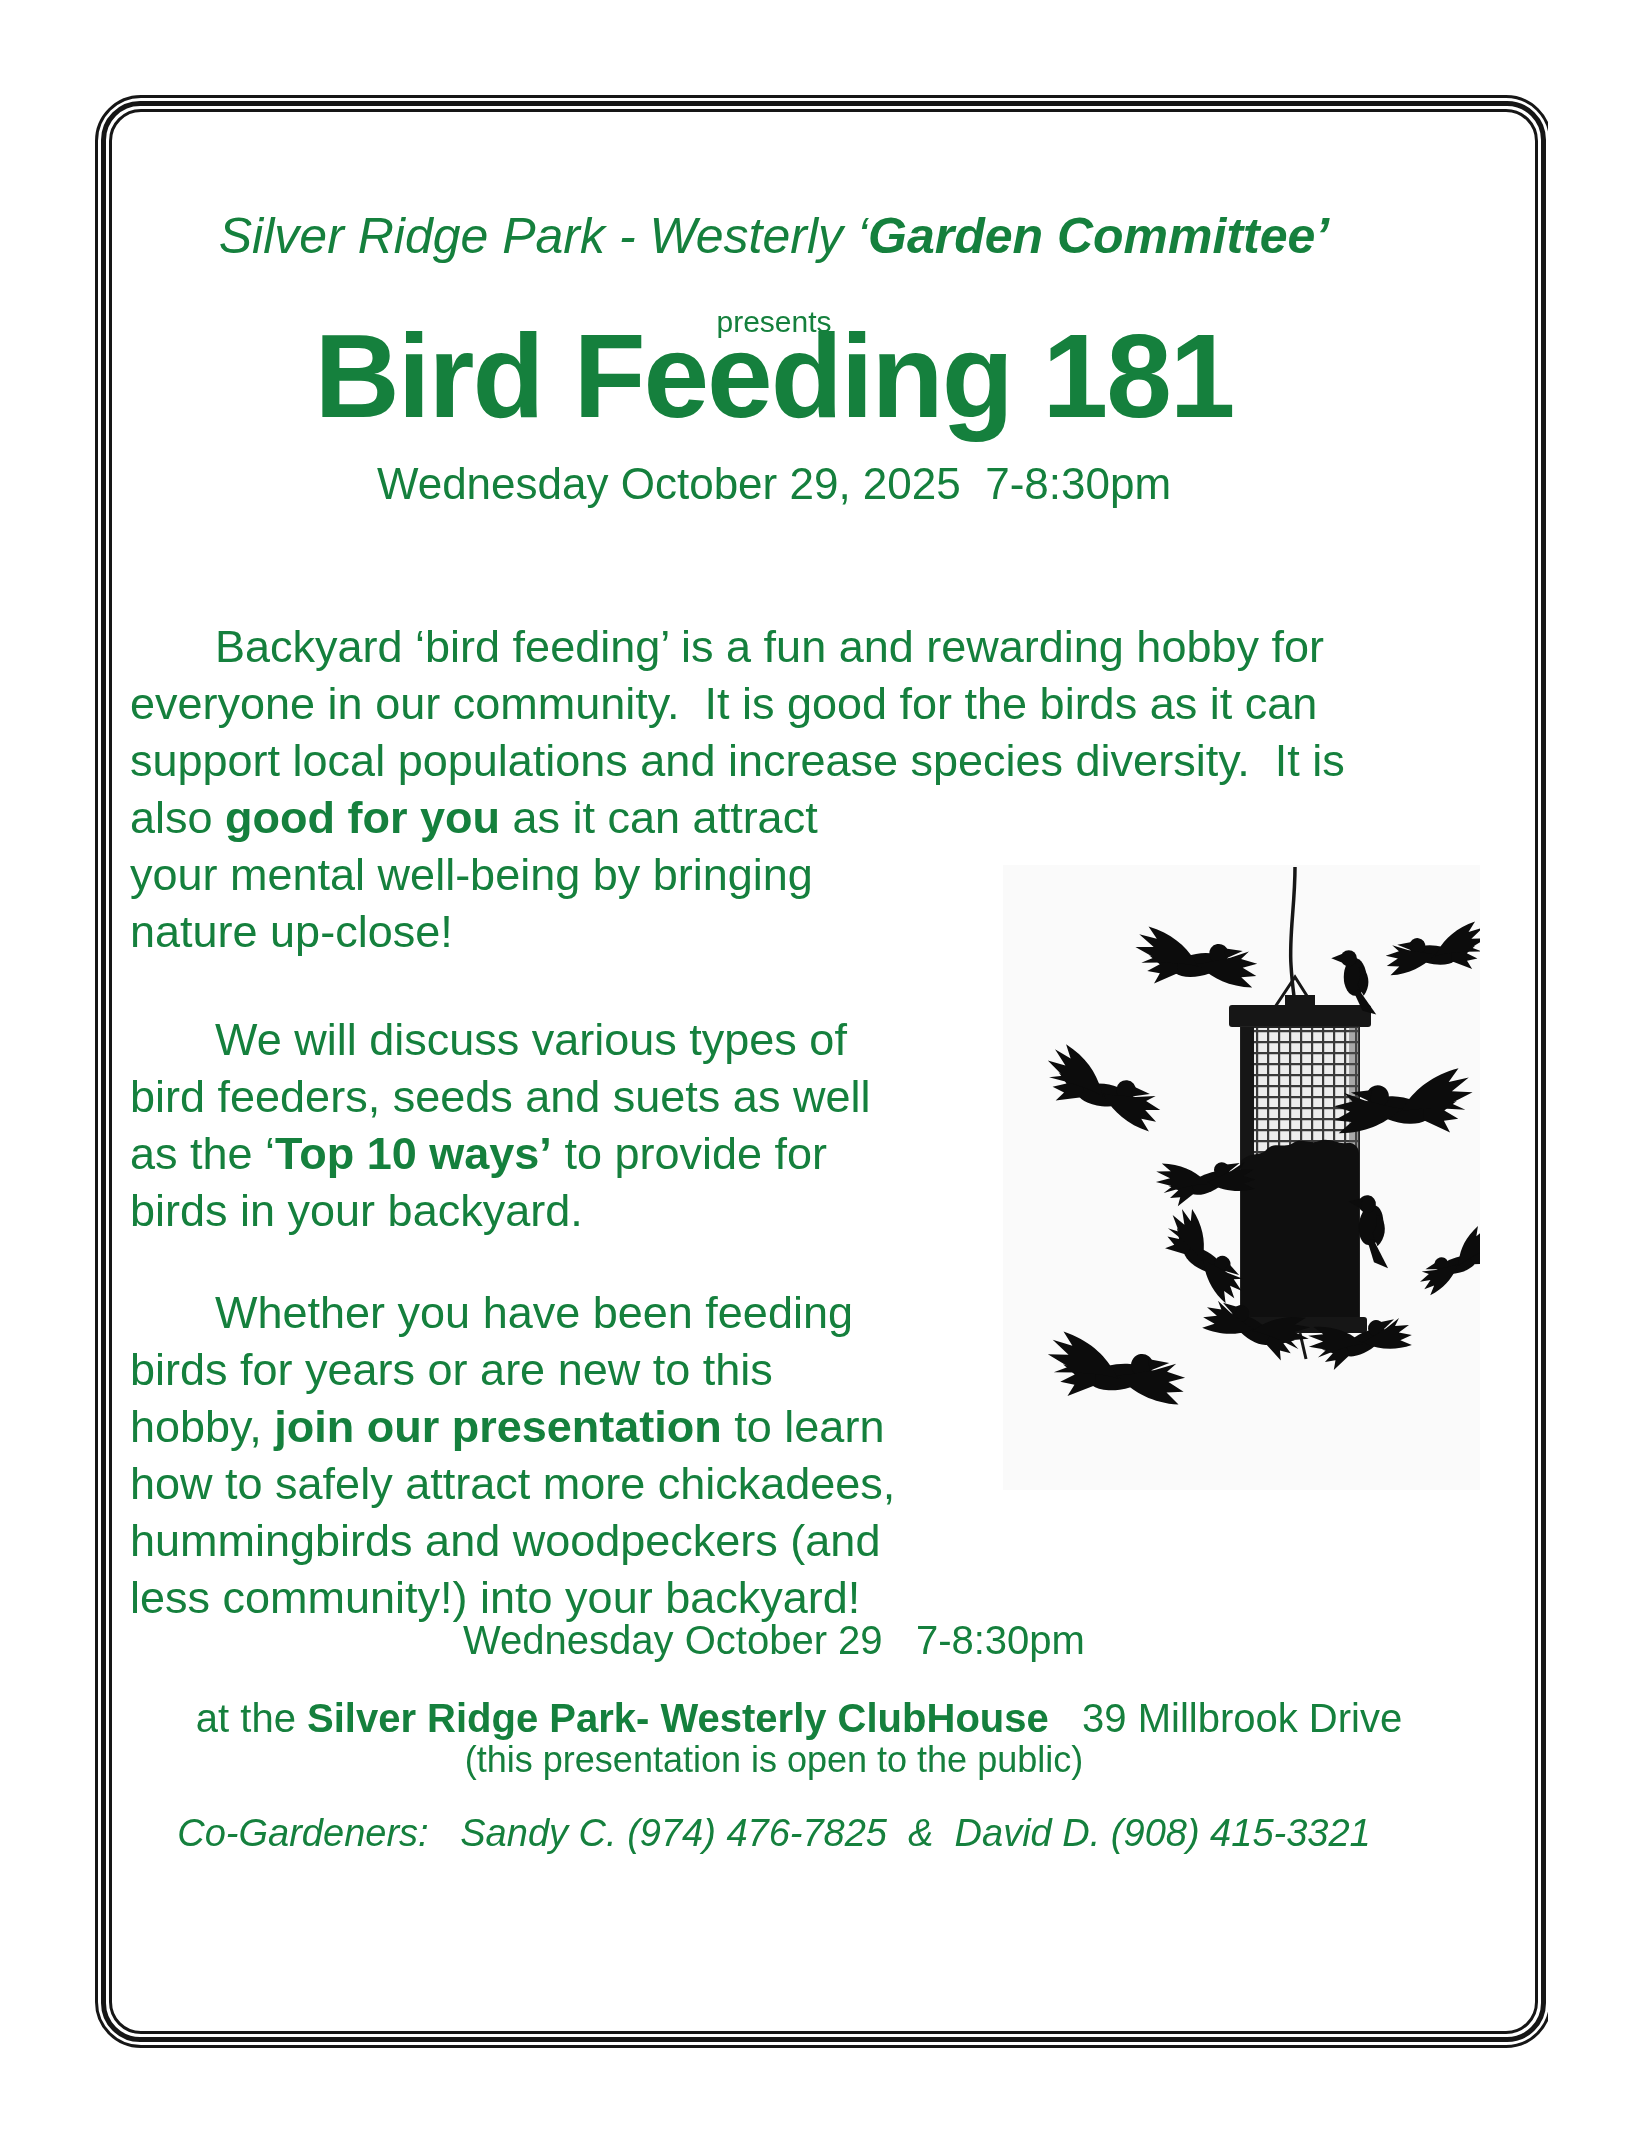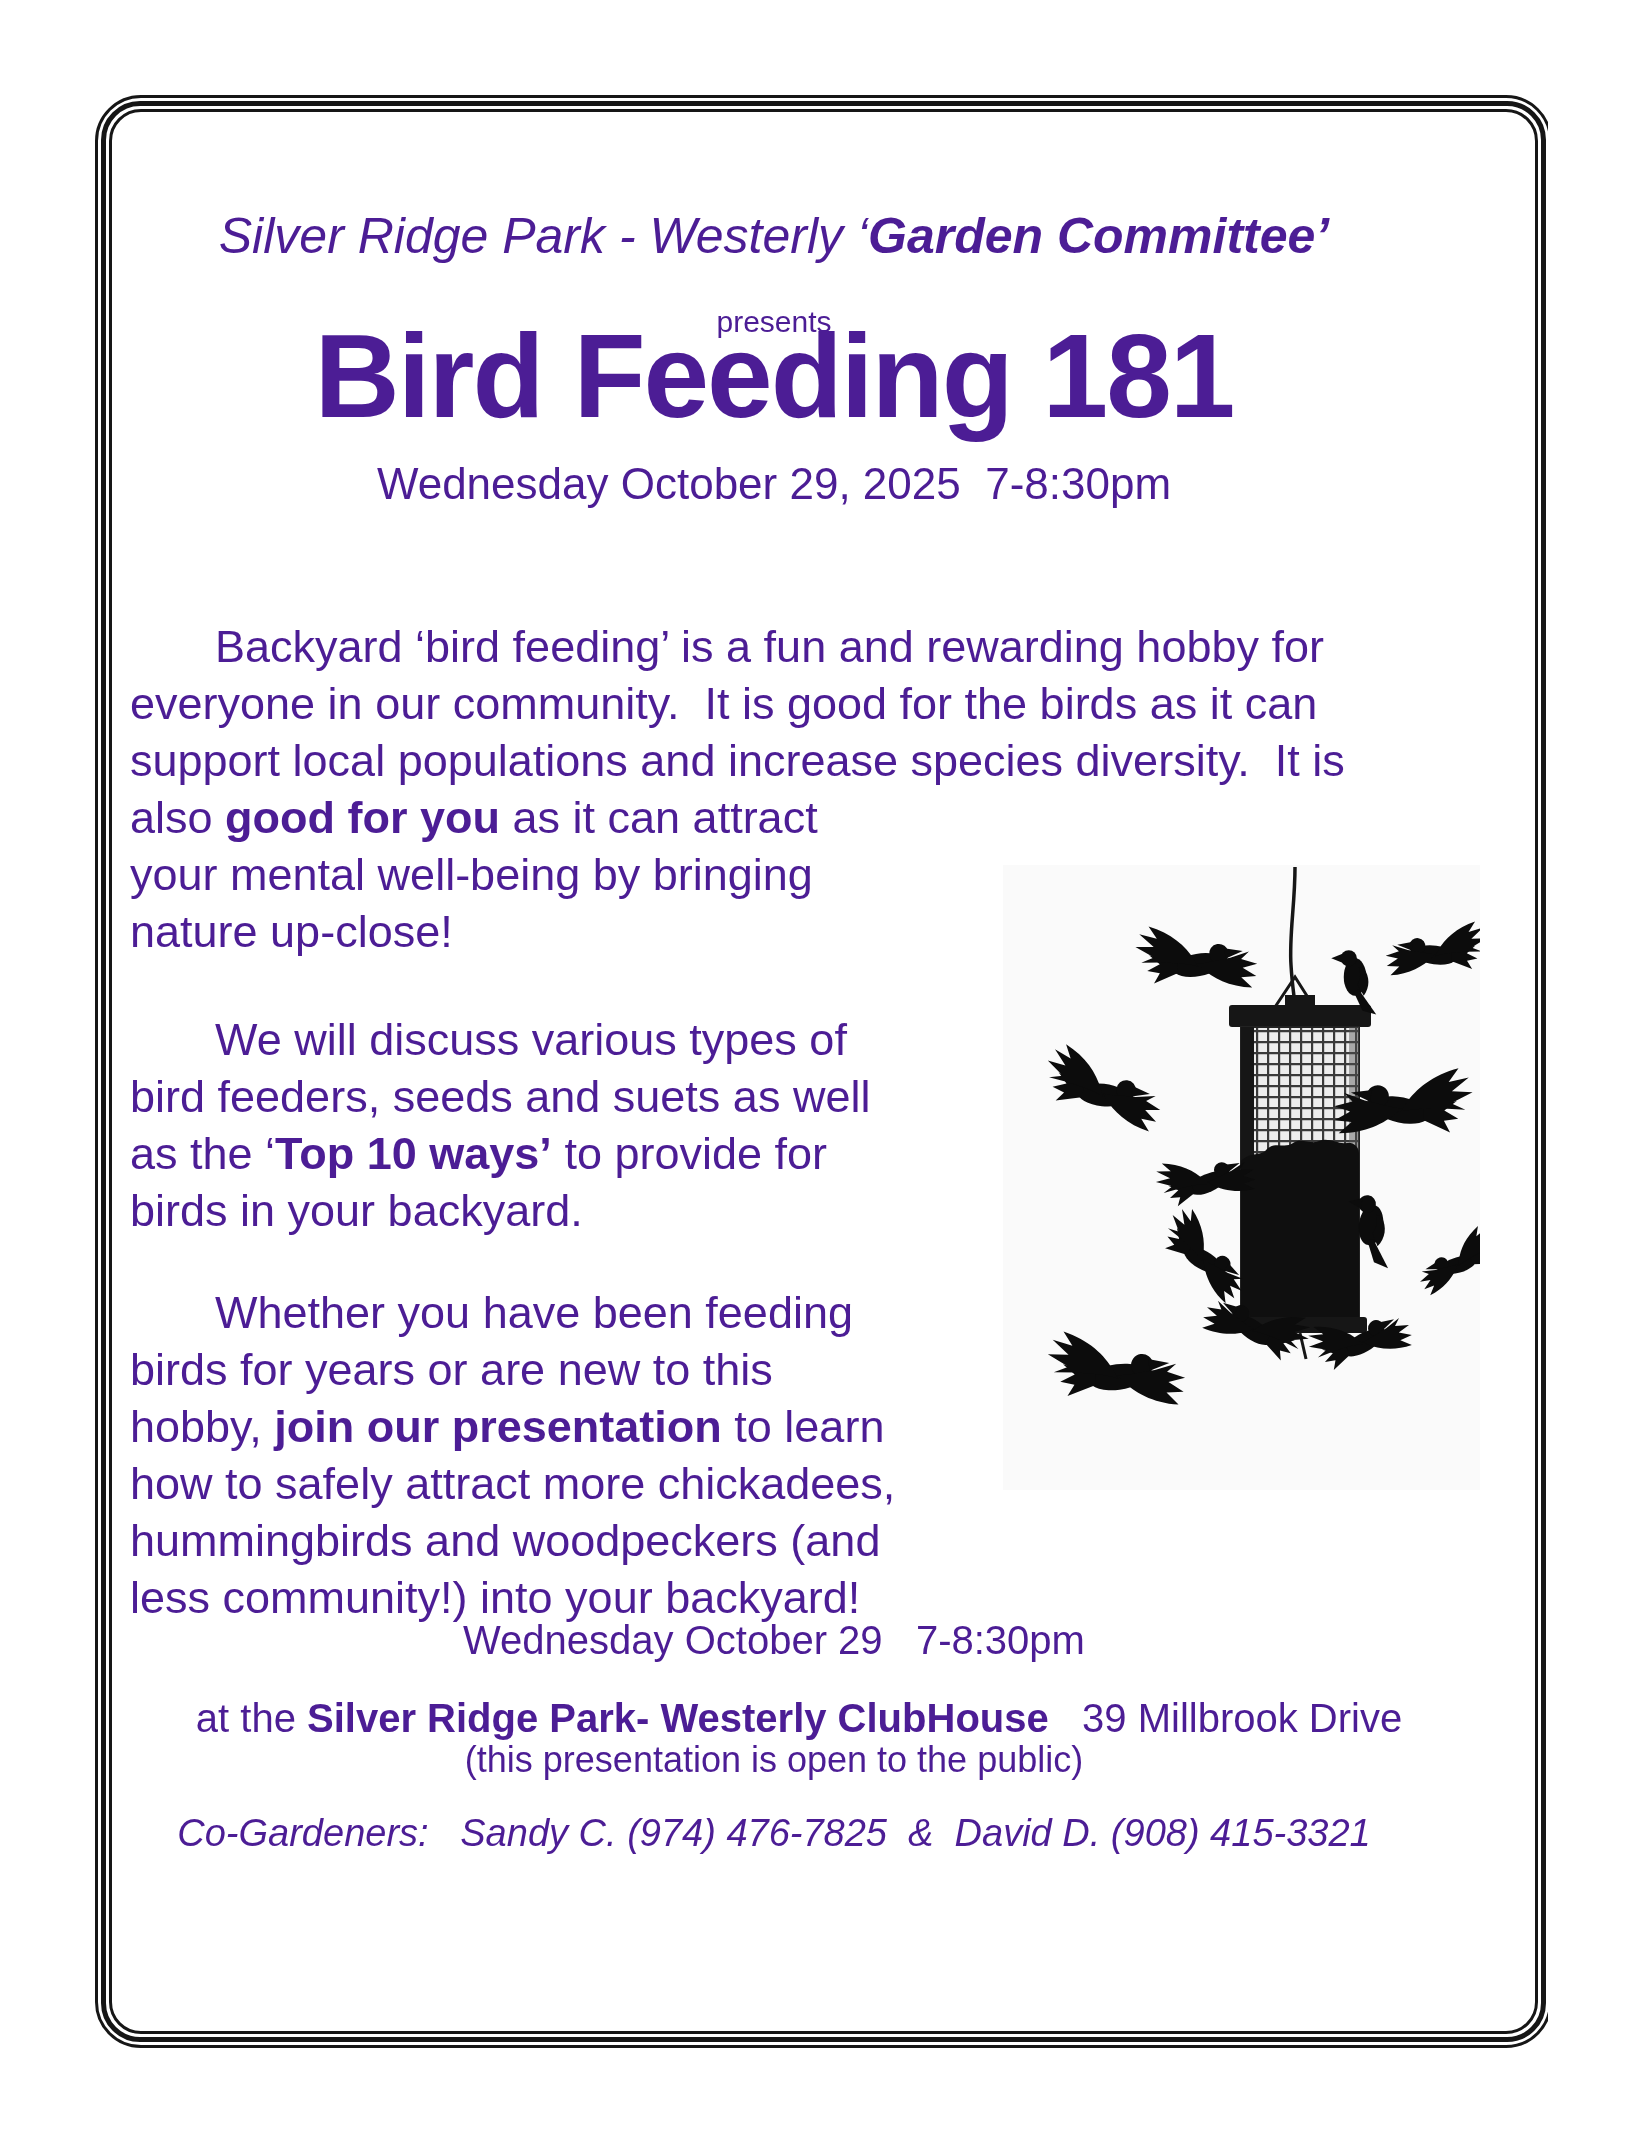--- a/index.html
+++ b/index.html
@@ -1,18 +1,18 @@
 <!DOCTYPE html>
 <html><head>
 <meta charset="utf-8">
 <style>
   html,body { margin:0; padding:0; background:#ffffff; }
   .page {
     position:relative; width:1548px; height:2150px; background:#ffffff;
-    font-family:"Liberation Sans", sans-serif; color:#4c1d95; overflow:hidden;
+    font-family:"Liberation Sans", sans-serif; color:#15803d; overflow:hidden;
   }
   
   .b1 { position:absolute; left:95px; top:95px; width:1451px; height:1947px;
         border:3px solid #161616; border-radius:46px; }
   .b2 { position:absolute; inset:3px; border:5px solid #161616; border-radius:39px; }
   .b3 { position:absolute; inset:3px; border:3px solid #161616; border-radius:32px; }
 
   .center { position:absolute; left:0; width:100%; text-align:center; }
   .line { white-space:pre-wrap; }
 

